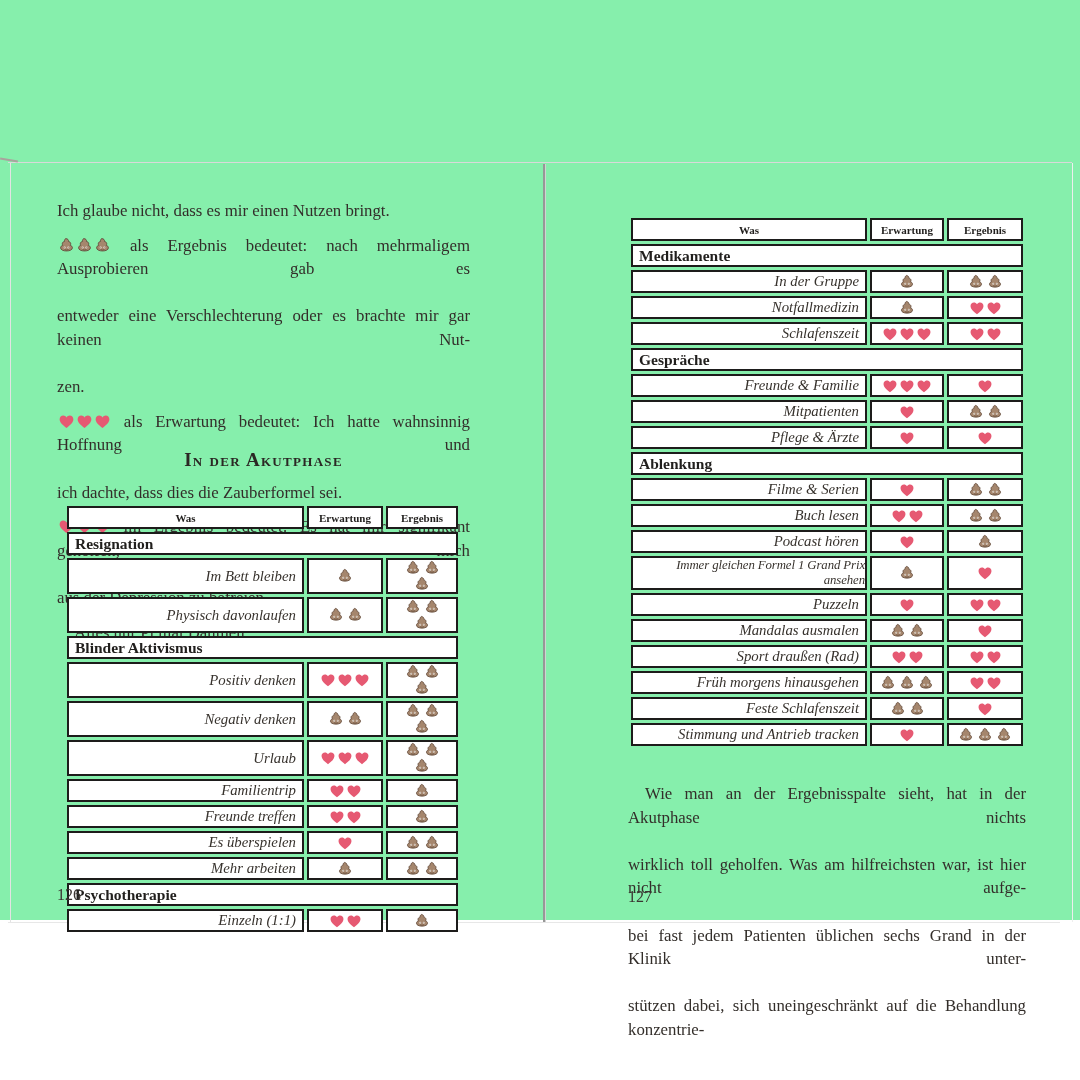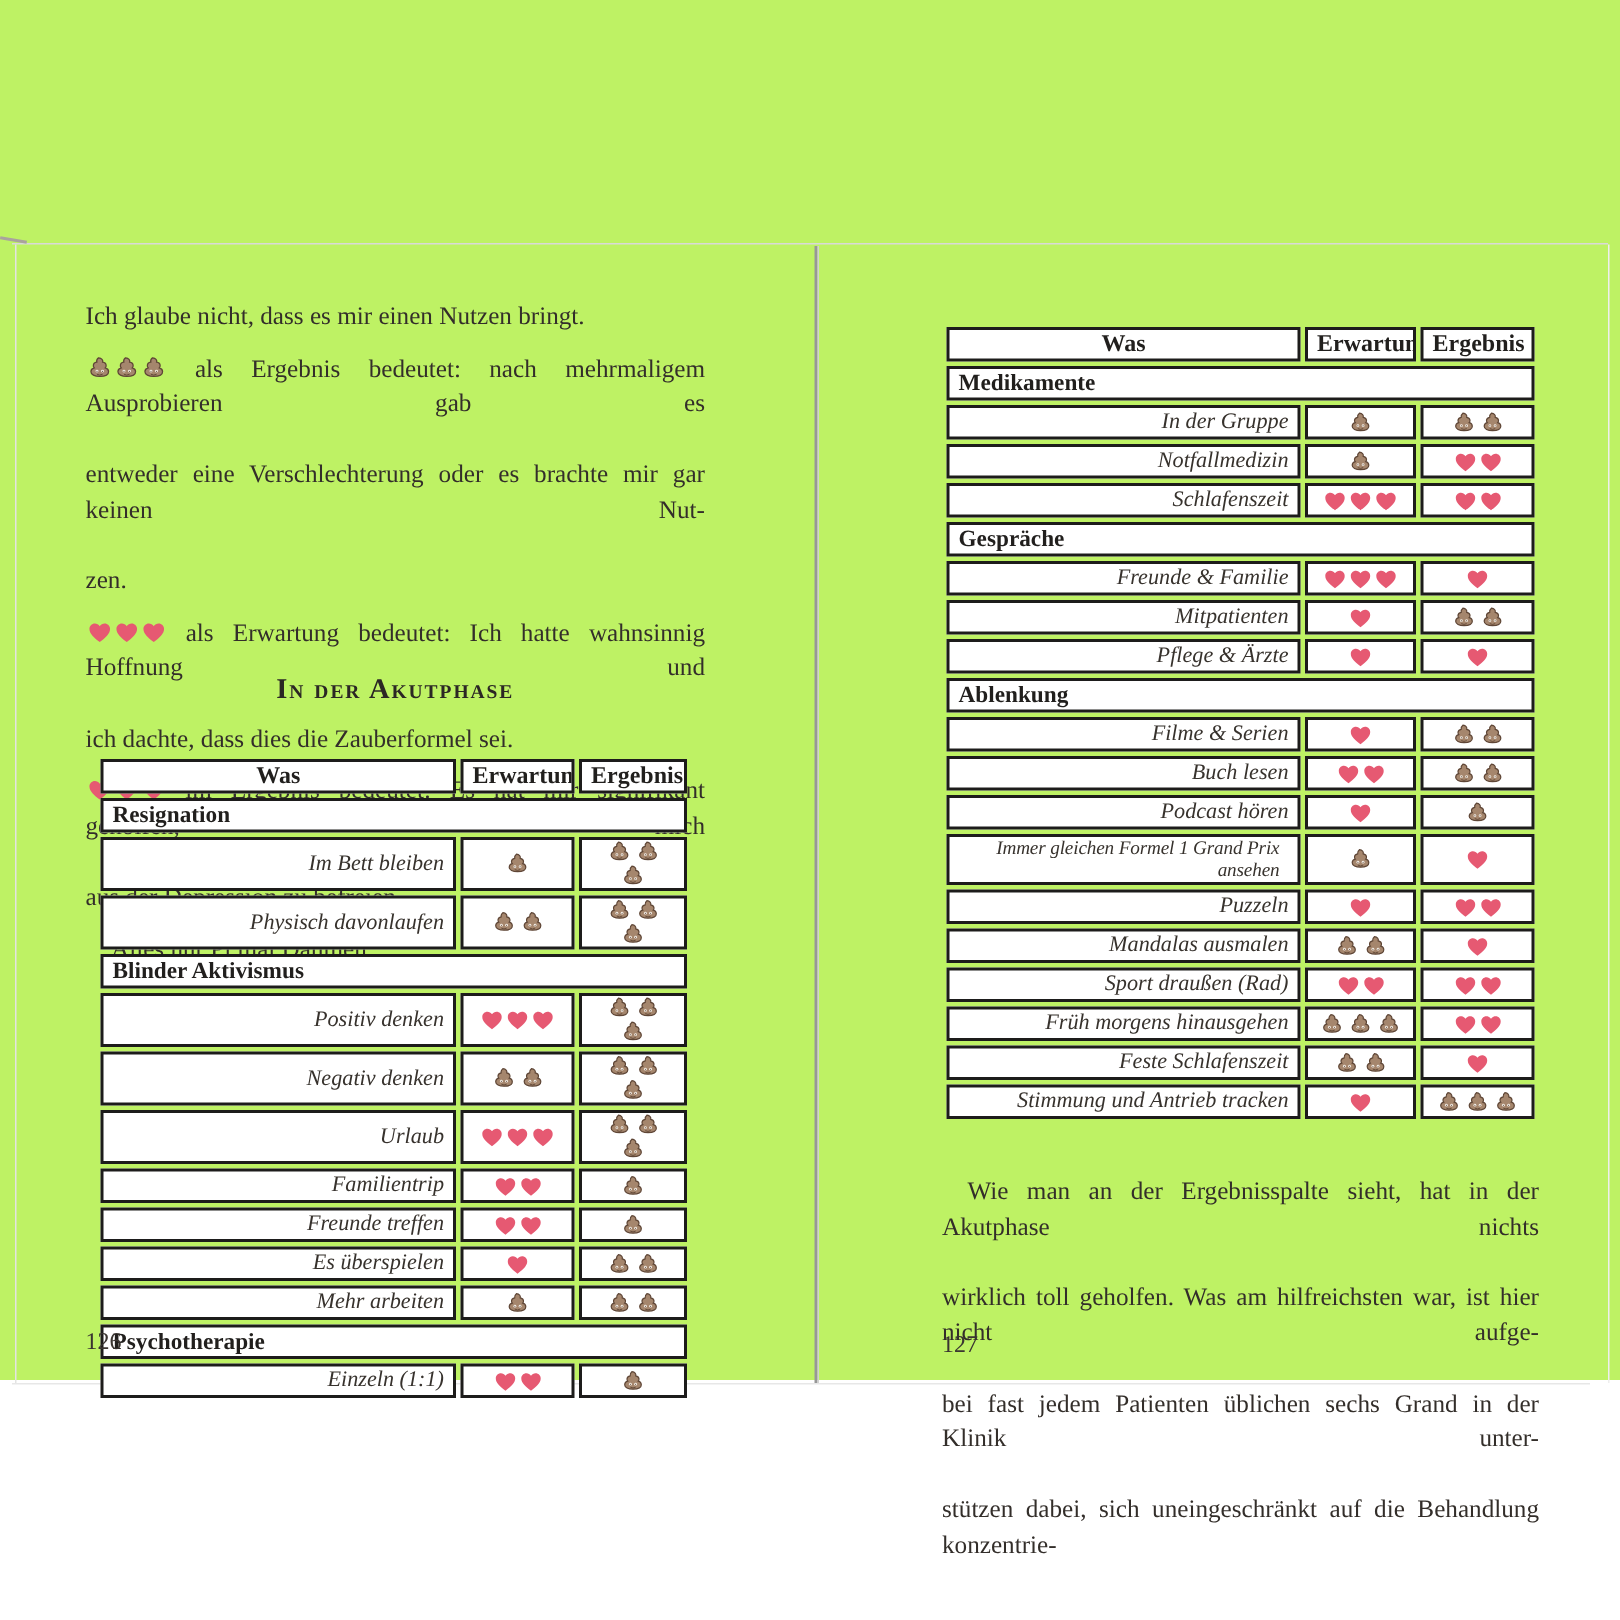--- a/index.html
+++ b/index.html
@@ -1,18 +1,18 @@
 <!DOCTYPE html>
 <html><head>
 <meta charset="utf-8">
 <style>
   html,body{margin:0;padding:0;background:#ffffff;}
   body{width:1080px;height:1080px;overflow:hidden;
        font-family:"Liberation Serif","DejaVu Serif",serif;color:#332e2a;}
-  #canvas{position:relative;width:1080px;height:920px;background:#bef264;font-family:Liberation Serif, serif;}
+  #canvas{position:relative;width:1080px;height:920px;background:#86efac;font-family:Liberation Serif, serif;}
 
   
   .edge{position:absolute;background:#dcdcdc;}
   #edge-top{left:8px;top:162px;width:1064px;height:1px;background:#d9d9d9;}
   #edge-left{left:10px;top:163px;width:1px;height:759px;background:#e3e3e3;}
   #edge-right{left:1072px;top:163px;width:1px;height:759px;background:#eeeeee;}
   #edge-bottom{left:8px;top:922px;width:1052px;height:1px;background:#e7e7e7;}
   #corner-tick{left:0px;top:159px;width:18px;height:2px;background:#a9a39d;transform:rotate(10deg);}
   #gutter{left:543px;top:164px;width:2px;height:758px;background:#979797;}
   #gutter-hi{left:545px;top:164px;width:1px;height:758px;background:#d2d2d2;}
@@ -30,24 +30,24 @@
   #left-heading{left:57px;top:449px;width:413px;text-align:center;
     font-variant:small-caps;font-weight:600;font-size:19px;letter-spacing:1.3px;color:#2b2724;}
 
   
   .tablemount{position:absolute;}
   #left-table-mount{left:64px;top:503px;width:397px;}
   #right-table-mount{left:628px;top:215px;width:398px;}
   table.book-table{border-collapse:separate;border-spacing:3px;width:100%;table-layout:fixed;}
   table.book-table th,table.book-table td{border:2px solid #1d1c1b;background:#fff;
     height:19px;padding:0 6px;overflow:hidden;}
-  table.book-table th{font-size:16px;font-weight:bold;text-align:center;color:#211f1d;}
+  table.book-table th{font-size:11px;font-weight:bold;text-align:center;color:#211f1d;}
   td.section{font-size:15.5px;font-weight:bold;text-align:left;color:#211f1d;}
   td.label{font-size:14.8px;font-style:italic;text-align:right;color:#37322d;}
-  td.label.long{font-size:12.8px;padding:0 12px;letter-spacing:-0.1px;}
+  td.label.long{font-size:12.8px;padding:0 0;letter-spacing:-0.1px;}
   td.rating{text-align:center;line-height:0;}
 
   
   .ico{display:inline-block;vertical-align:middle;}
   td.rating .ico.heart{margin:0 0.5px;}
   td.rating .ico.poop{margin:0 1.5px;}
   .para .ico{vertical-align:-3px;margin:0 0.5px;}
 
   .pagenum{position:absolute;font-size:16px;color:#3a3531;text-align:left;}
   #left-pagenum{left:57px;top:886px;width:413px;}

